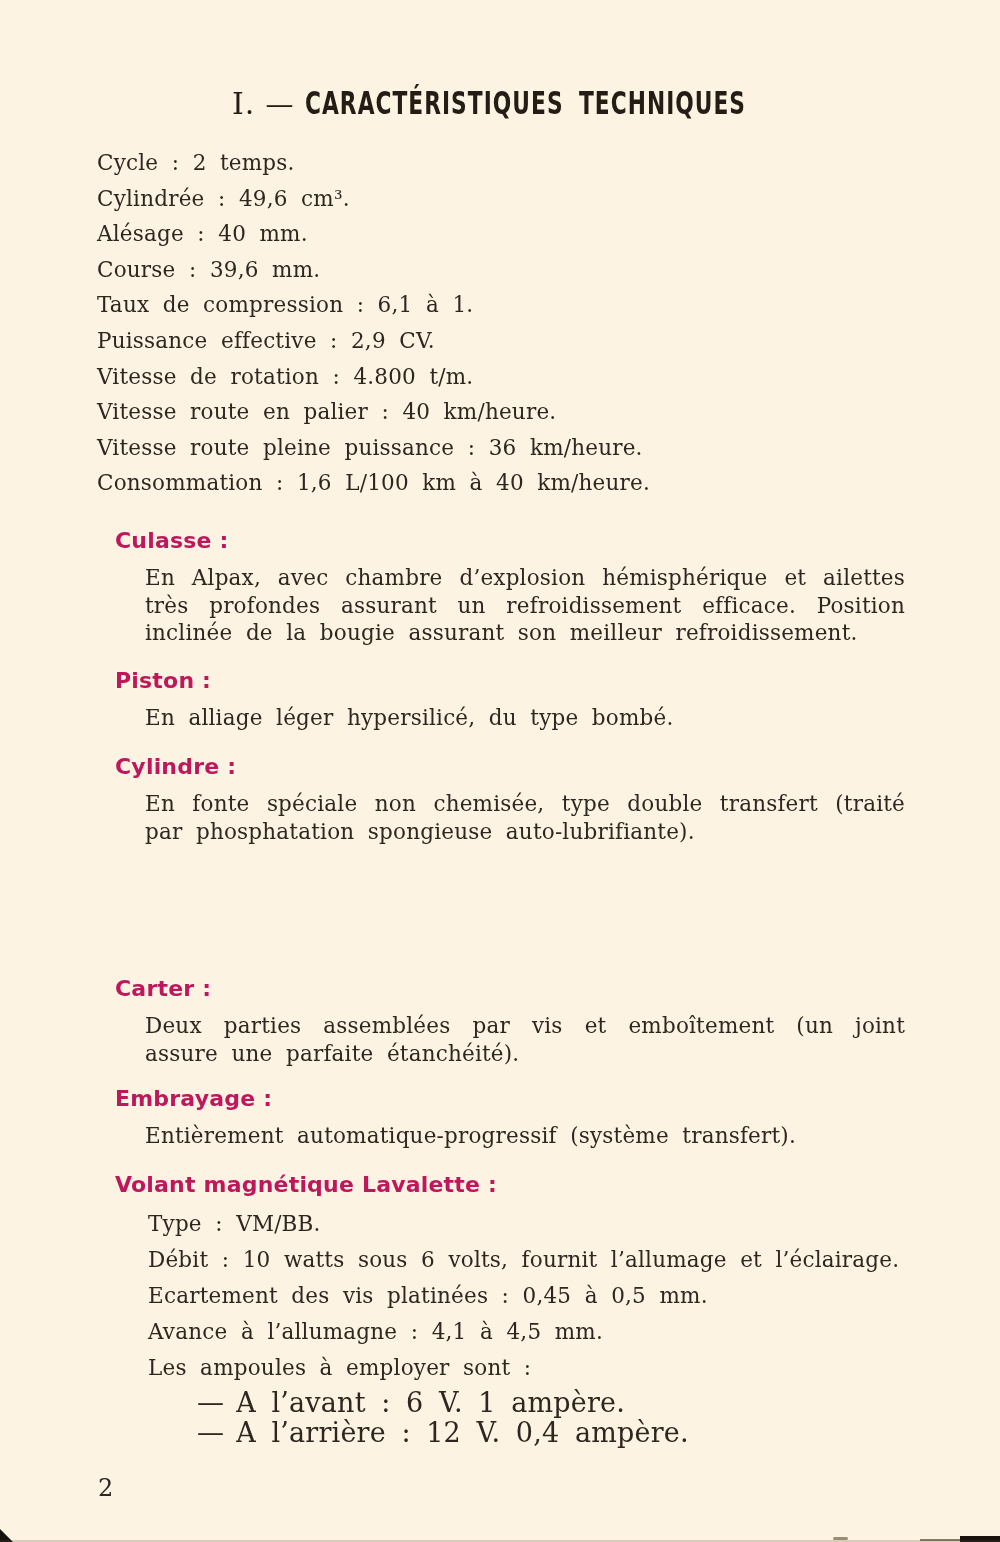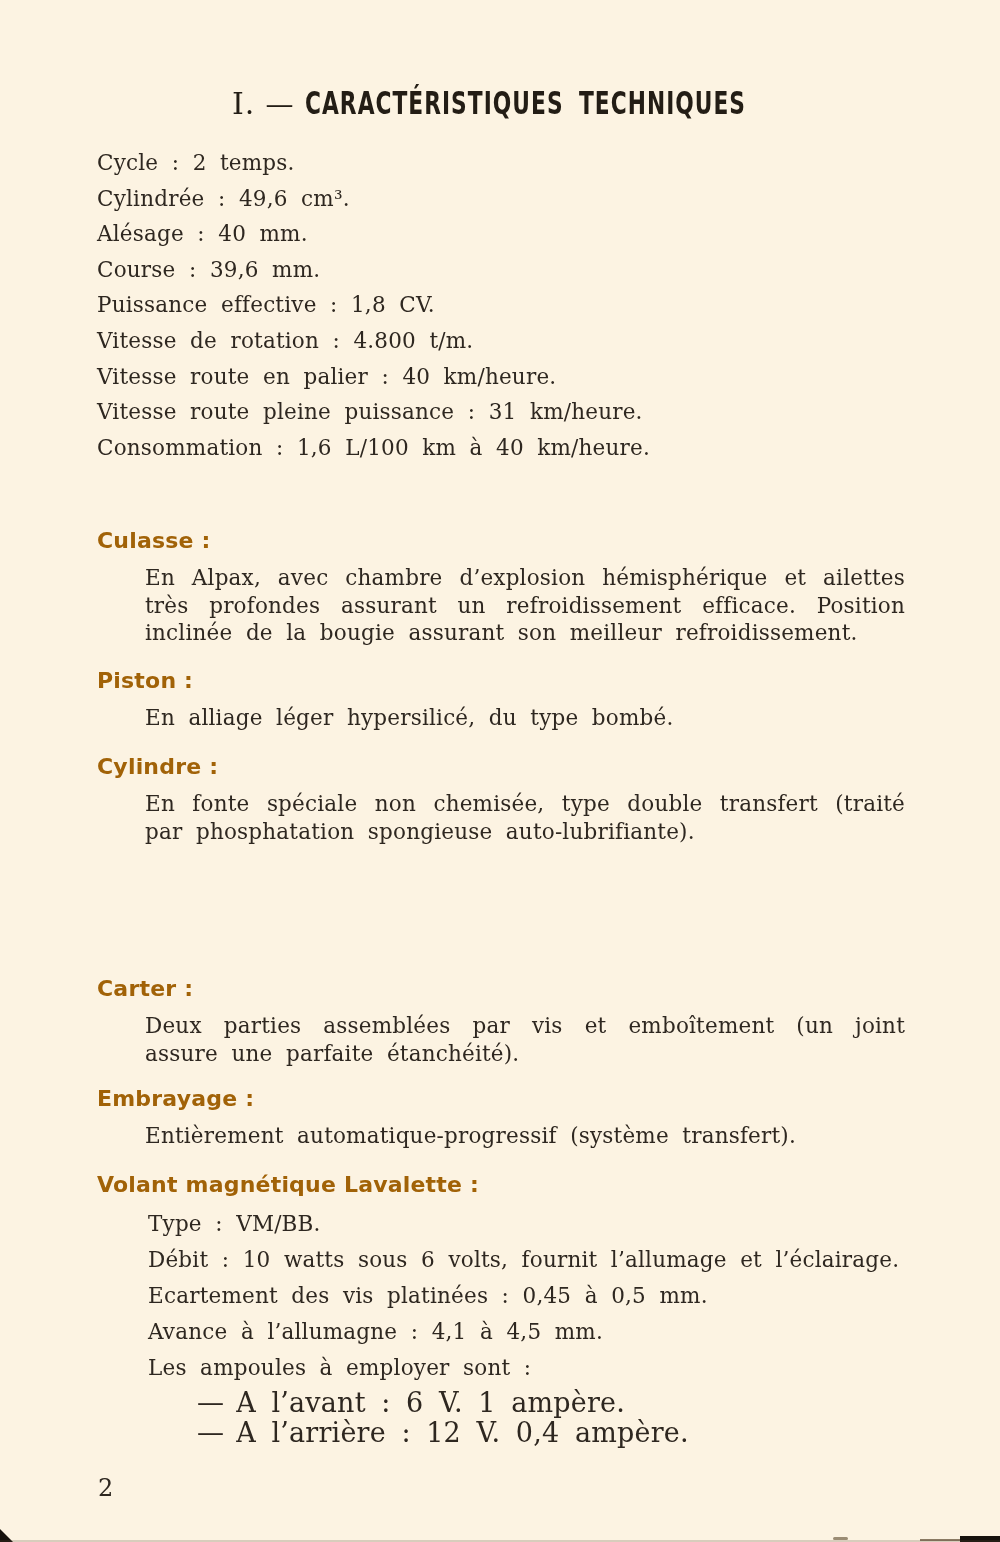--- a/index.html
+++ b/index.html
@@ -25,21 +25,21 @@
   
   .specs {
     position:absolute; left:97px; top:145px;
     font-size:21.5px; line-height:35.6px; word-spacing:0.3em; letter-spacing:0.2px;
   }
 
   
   .section { position:absolute; left:97px; width:815px; }
   .sec-head {
     font-family:"DejaVu Sans", sans-serif; font-weight:bold;
-    font-size:22px; line-height:30px; letter-spacing:0.2px; color:#a16207;
+    font-size:22px; line-height:30px; letter-spacing:0.2px; color:#be185d;margin-left:18px;
   }
   .sec-para {
     margin:8px 4px 0 48px; width:760px;
     font-size:21.5px; line-height:27.5px; letter-spacing:0.2px;
     text-align:justify; word-spacing:0.3em;
   }
   .volant-lines {
     margin:6px 0 0 51px;
     font-size:21.5px; line-height:36px; word-spacing:0.3em; letter-spacing:0.2px;
   }
@@ -71,24 +71,25 @@
     <span class="t-num">I.</span>
     <span class="t-dash">—</span>
     <span class="t-text">CARACTÉRISTIQUES TECHNIQUES</span>
   </div>
 
   <div class="specs">
     <div class="spec-line">Cycle : 2 temps.</div>
     <div class="spec-line">Cylindrée : 49,6 cm³.</div>
     <div class="spec-line">Alésage : 40 mm.</div>
     <div class="spec-line">Course : 39,6 mm.</div>
-    <div class="spec-line">Puissance effective : 1,8 CV.</div>
+    <div class="spec-line">Taux de compression : 6,1 à 1.</div>
+    <div class="spec-line">Puissance effective : 2,9 CV.</div>
     <div class="spec-line">Vitesse de rotation : 4.800 t/m.</div>
     <div class="spec-line">Vitesse route en palier : 40 km/heure.</div>
-    <div class="spec-line">Vitesse route pleine puissance : 31 km/heure.</div>
+    <div class="spec-line">Vitesse route pleine puissance : 36 km/heure.</div>
     <div class="spec-line">Consommation : 1,6 L/100 km à 40 km/heure.</div>
   </div>
 
   <div class="section" style="top:526px">
     <div class="sec-head">Culasse :</div>
     <p class="sec-para">En Alpax, avec chambre d’explosion hémisphérique et ailettes très profondes assurant un refroidissement efficace. Position inclinée de la bougie assurant son meilleur refroidissement.</p>
   </div>
 
   <div class="section" style="top:666px">
     <div class="sec-head">Piston :</div>

